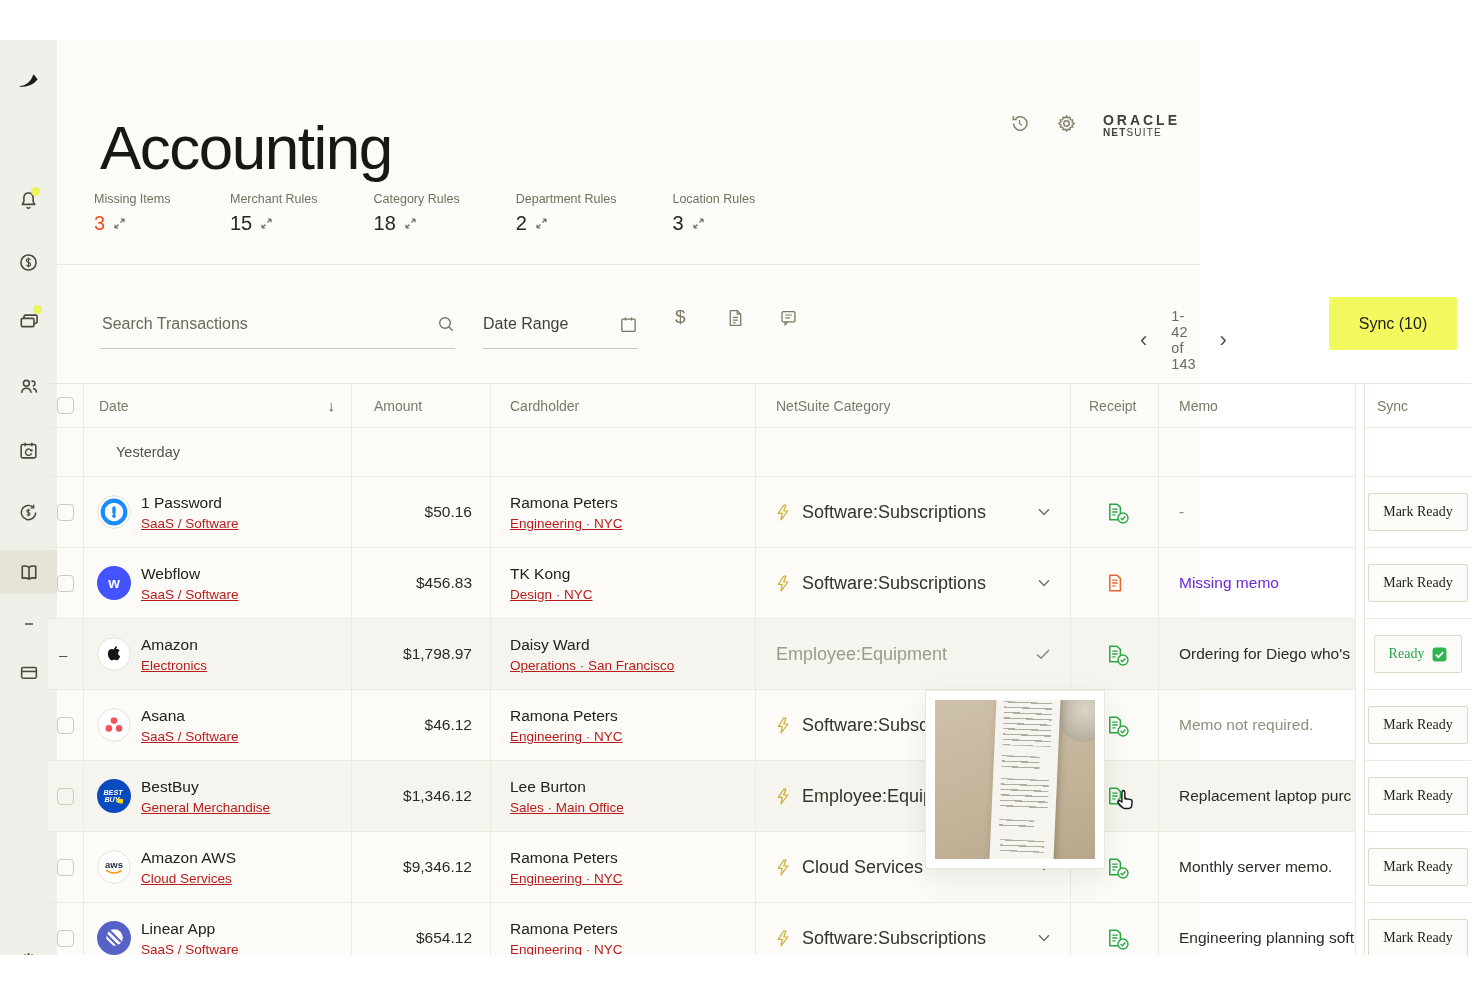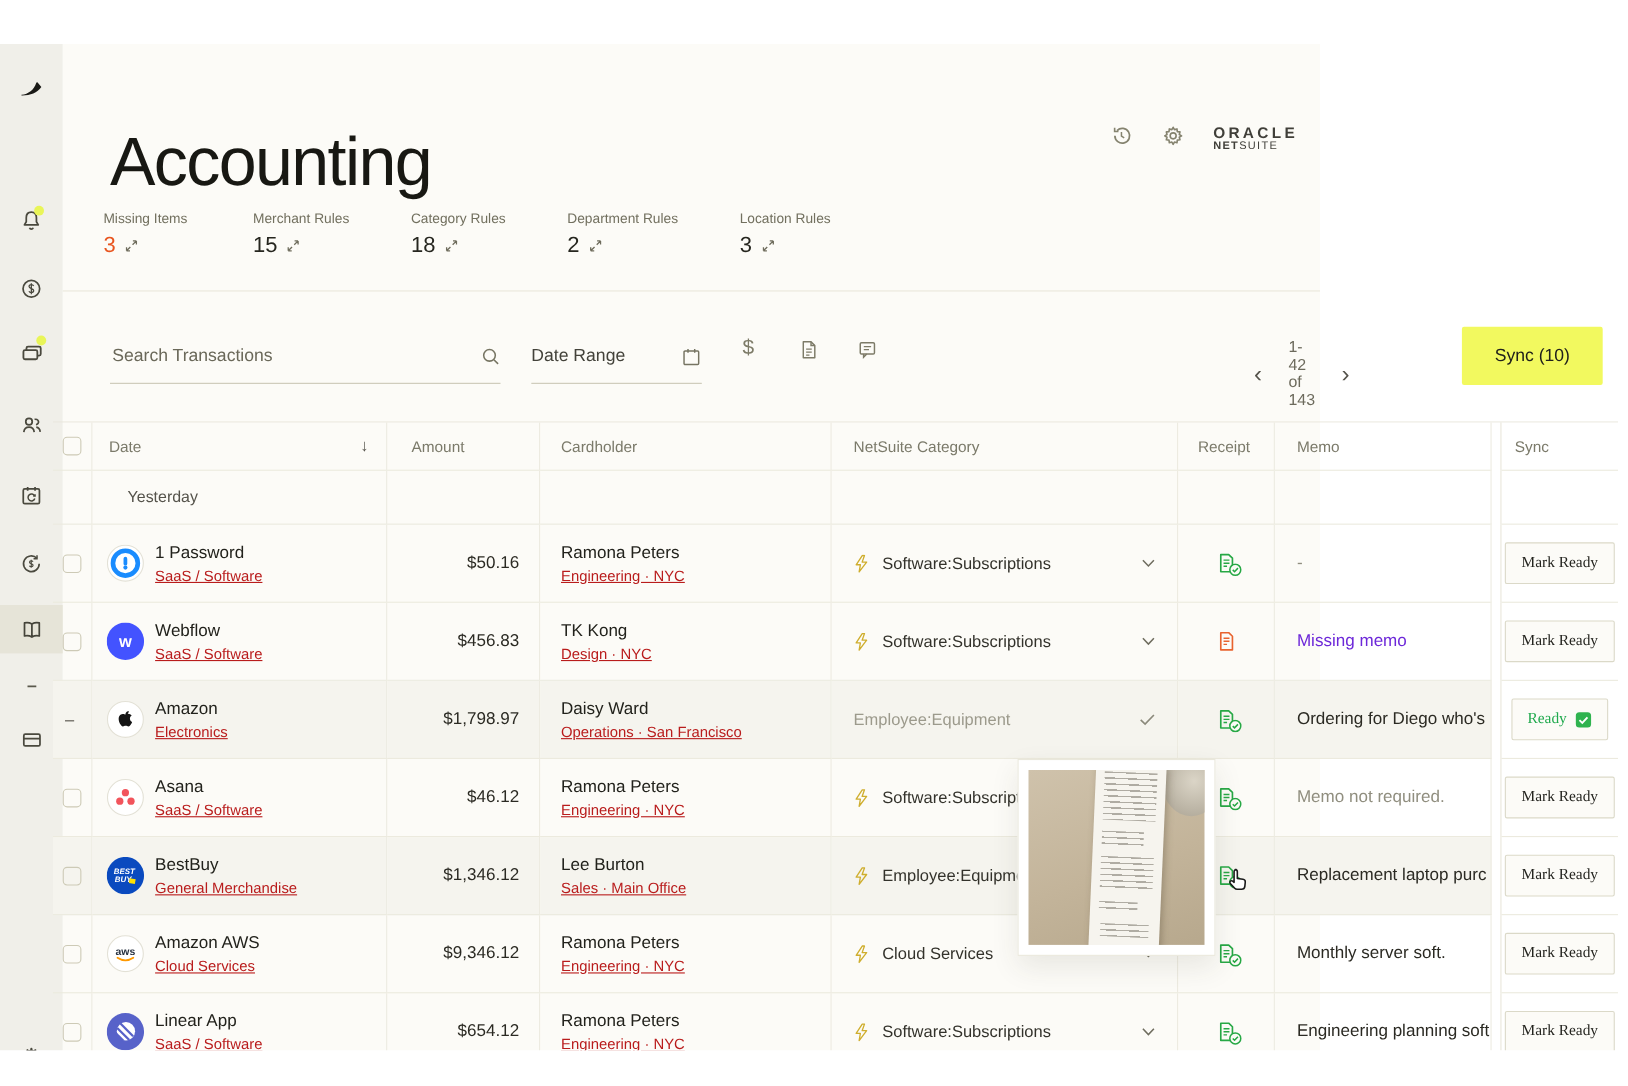--- a/index.html
+++ b/index.html
@@ -85,21 +85,21 @@
   .logo{width:34px;height:34px;flex:0 0 34px;}
   .logo svg{width:34px;height:34px;display:block;}
   .stack{display:flex;flex-direction:column;gap:4px;min-width:0;}
   .nm{font-size:15.5px;color:#22221c;white-space:nowrap;}
   .sb{font-size:13.5px;color:#b91c1c;white-space:nowrap;text-decoration:underline;}
 
   .c-amt{justify-content:flex-end;padding-right:18px;font-size:15.5px;color:#2b2a23;}
   .c-card{padding-left:19px;}
 
   .c-cat{padding-left:20px;gap:12px;}
-  .cat-txt{font-size:15px;color:#33322b;white-space:nowrap;overflow:hidden;flex:1;}
+  .cat-txt{font-size:18px;color:#33322b;white-space:nowrap;overflow:hidden;flex:1;}
   .c-cat .chev,.c-cat .cat-check{margin-right:20px;flex:0 0 auto;}
   .trow:not(.cat-confirmed) .cat-check{display:none;}
   .trow.cat-confirmed .cat-txt{color:#9c9a8c;}
 
   .c-rcpt{justify-content:center;}
   .rcpt{position:relative;display:inline-block;width:20px;height:20px;cursor:pointer;}
   .rcpt .badge{position:absolute;right:-4px;bottom:-2px;}
   .trow.rc-green .rcpt{color:#27a845;}
   .trow.rc-orange .rcpt{color:#e8632e;}
 
@@ -668,21 +668,21 @@
           <svg width="20" height="20" viewBox="0 0 20 20" fill="none" stroke="currentColor">
                 <path d="M4.8 2.2H12l3.4 3.2v12.4H4.8z" stroke-width="1.5" stroke-linejoin="round"></path>
                 <path d="M7.3 7.2h5.4M7.3 10h5.4M7.3 12.8h3.2" stroke-width="1.3"></path>
               </svg>
           <svg class="badge" width="12" height="12" viewBox="0 0 12 12">
                 <circle cx="6" cy="6" r="5" fill="#fcfbf7" stroke="currentColor" stroke-width="1.4"></circle>
                 <path d="M3.7 6.1 5.3 7.7 8.4 4.5" fill="none" stroke="currentColor" stroke-width="1.4"></path>
               </svg>
         </span>
       </div>
-      <div class="cell c-memo">Monthly server soft.</div>
+      <div class="cell c-memo">Monthly server memo.</div>
       <div class="cell c-gap"></div>
       <div class="cell c-sync">
         <button class="sync-btn">
           <span>Mark Ready</span>
 
         </button>
       </div>
     </div>
         <div class="grid trow cb-unchecked cat-editable rc-green memo-normal sync-mark_ready">
       <div class="cell c-check">

